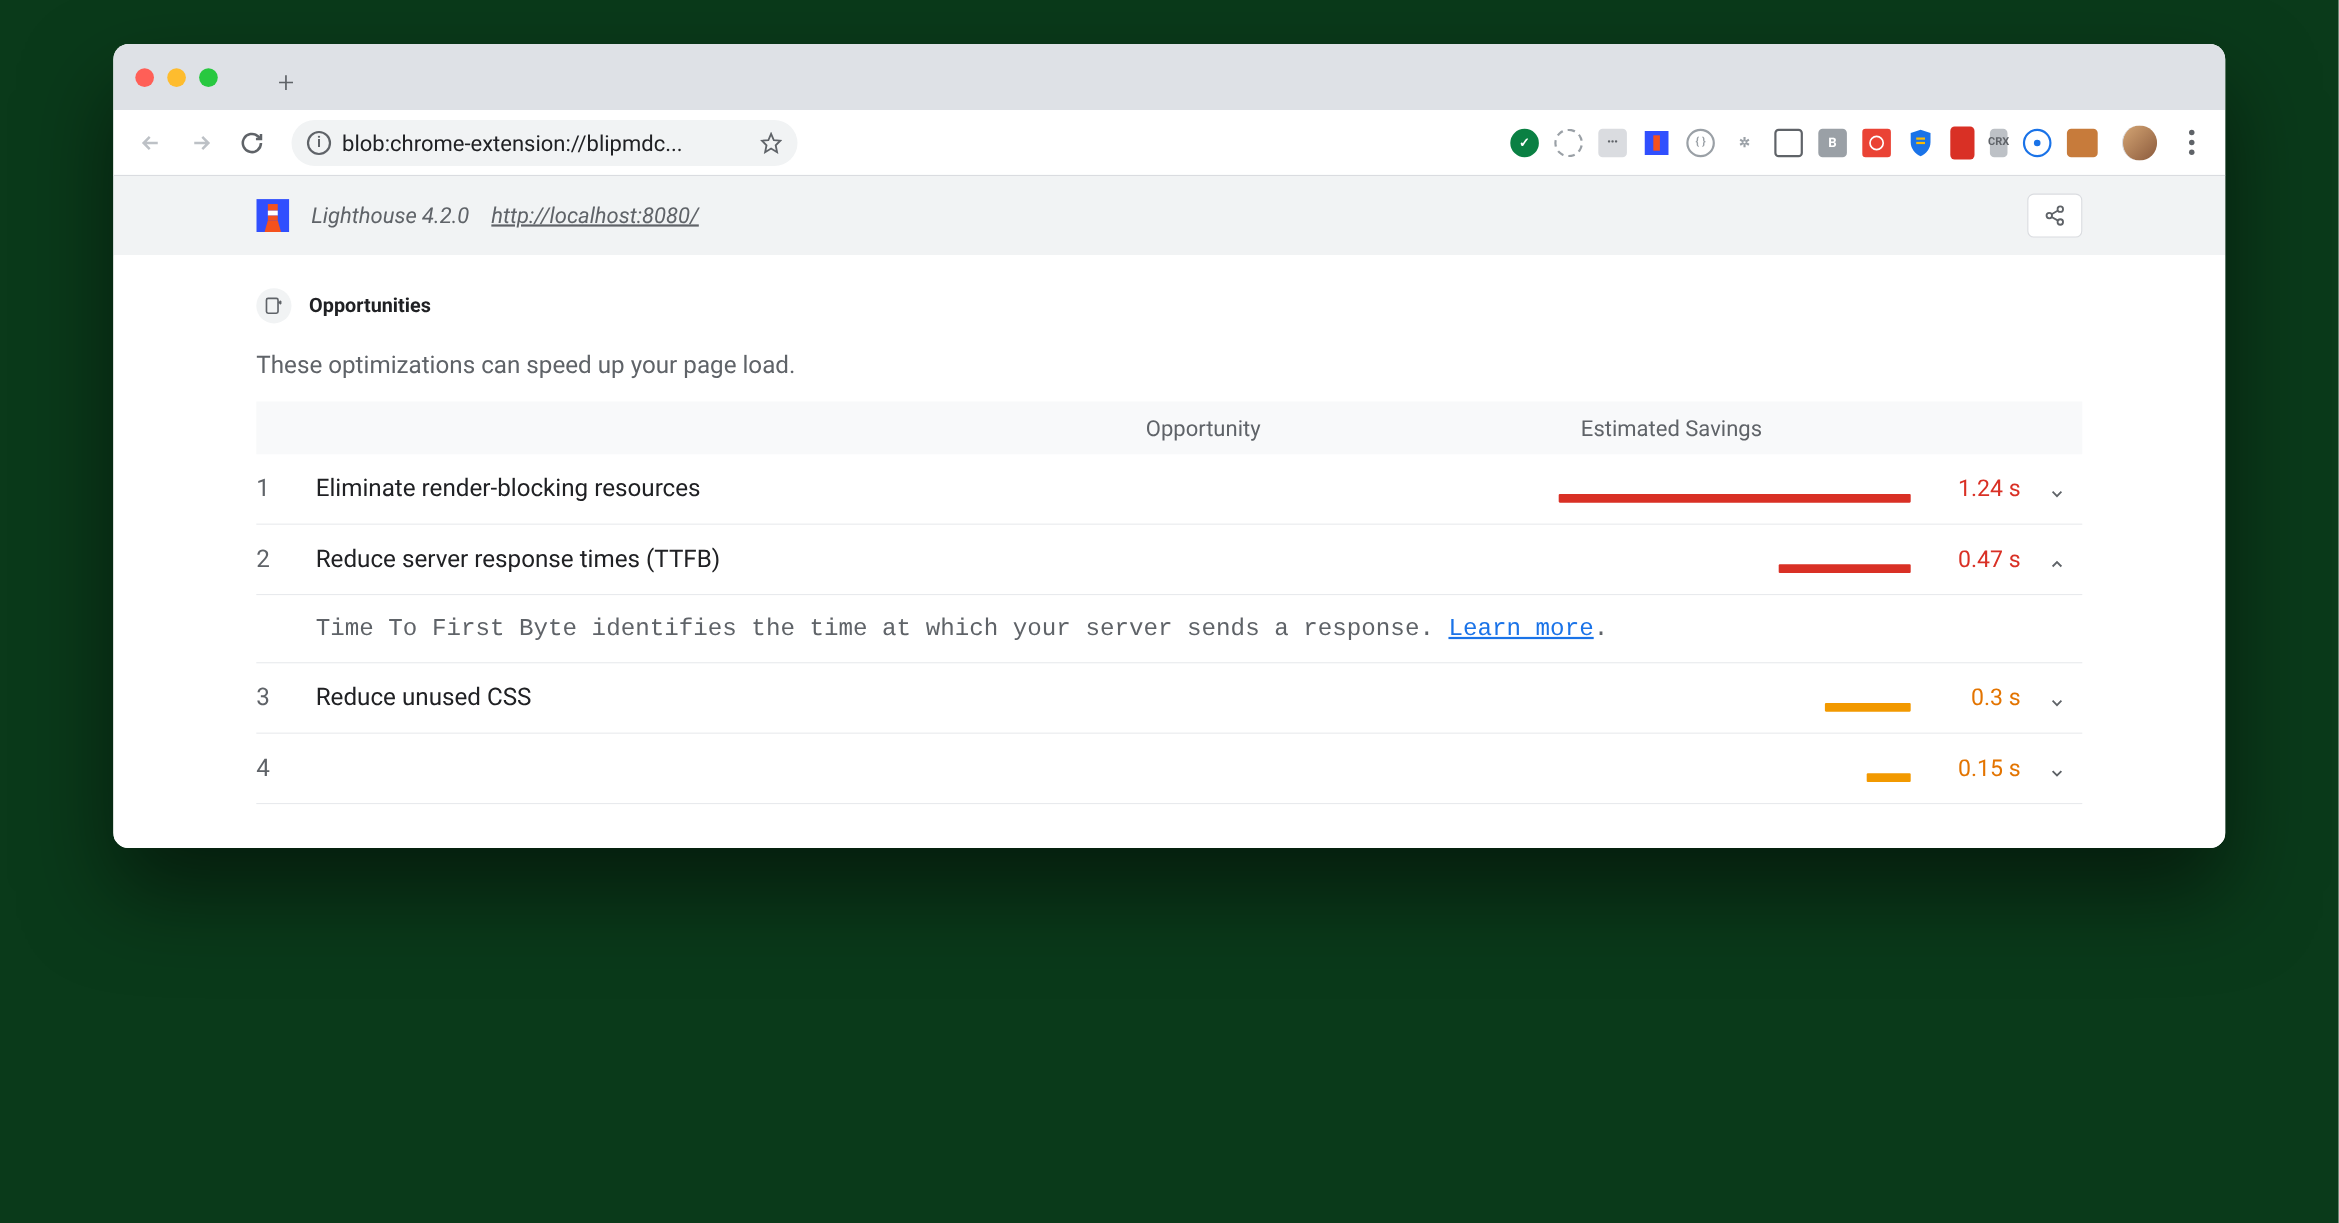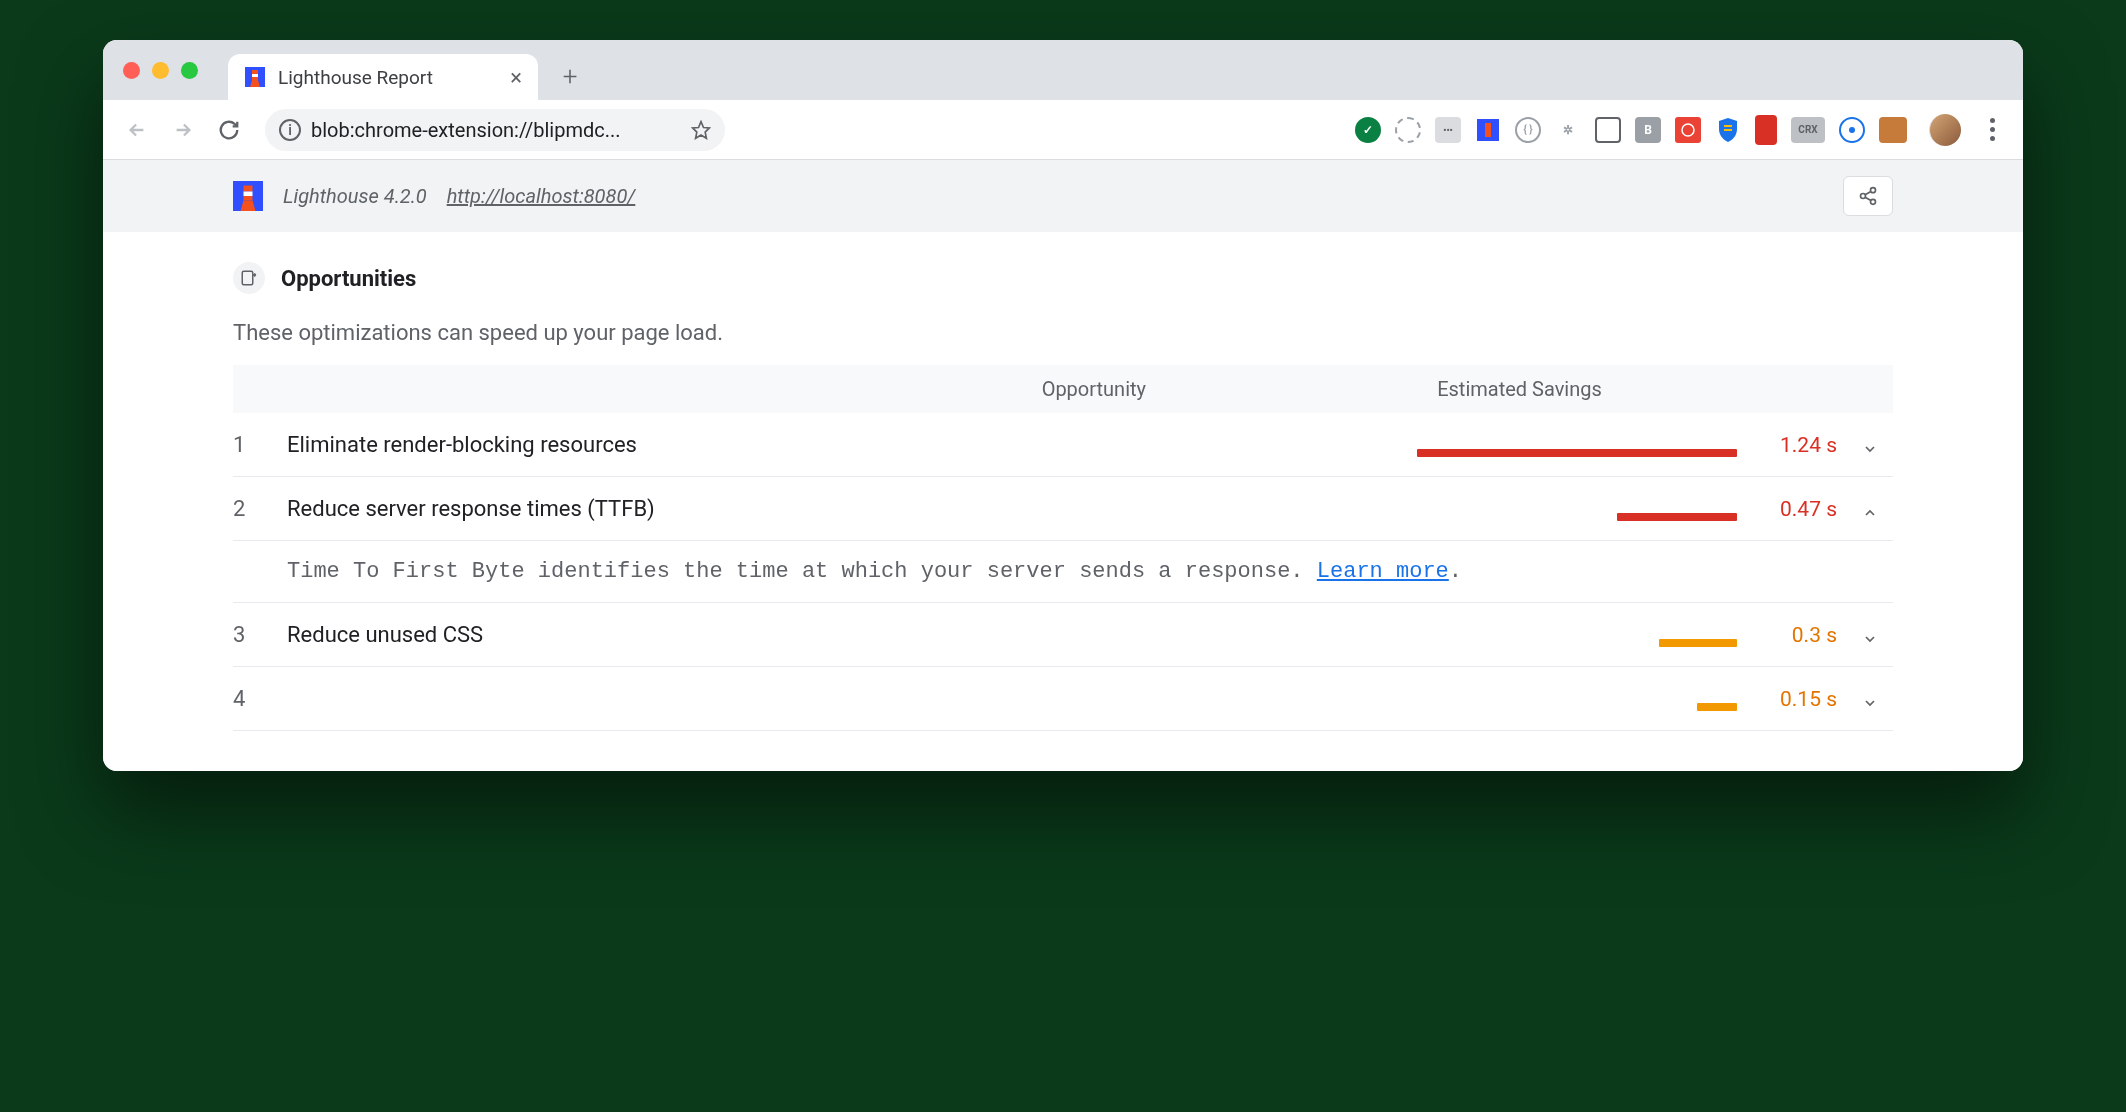--- a/index.html
+++ b/index.html
@@ -156,21 +156,21 @@
 
   
   .content {
     padding: 30px 130px 40px;
     background: #fff;
   }
   .section-title {
     display: flex;
     align-items: center;
     gap: 16px;
-    font-size: 22px;
+    font-size: 18px;
     font-weight: 700;
     color: #202124;
     margin-bottom: 26px;
   }
   .section-icon {
     width: 32px; height: 32px;
     background: #f1f3f4;
     border-radius: 50%;
     display: flex; align-items: center; justify-content: center;
   }
@@ -239,33 +239,20 @@
 </head>
 <body>
 
 <div class="window">
 
   <div class="tabbar">
     <div class="traffic-lights">
       <div class="tl red"></div>
       <div class="tl yellow"></div>
       <div class="tl green"></div>
-    </div>
-    <div class="tab">
-      <span class="favicon">
-        <svg width="20" height="20" viewBox="0 0 20 20">
-            <rect width="20" height="20" fill="#304ffe"></rect>
-            <rect x="7" y="3" width="6" height="4" fill="#f4511e"></rect>
-            <rect x="7" y="7" width="6" height="3" fill="#fff"></rect>
-            <rect x="7" y="10" width="6" height="3" fill="#f4511e"></rect>
-            <polygon points="5,20 15,20 13,13 7,13" fill="#f4511e"></polygon>
-          </svg>
-      </span>
-      <span>Lighthouse Report</span>
-      <span class="close">×</span>
     </div>
     <div class="newtab">+</div>
   </div>
 
   <div class="toolbar">
     <div class="nav-icon disabled">
       <svg width="22" height="22" viewBox="0 0 24 24" fill="none" stroke="currentColor" stroke-width="2.5">
           <path d="M19 12H5M11 18l-6-6 6-6"></path>
         </svg>
     </div>
@@ -313,21 +300,21 @@
             <path d="M11 1 L20 4 V12 C20 18 16 23 11 25 C6 23 2 18 2 12 V4 Z" fill="#1a73e8"></path>
             <rect x="7" y="8" width="8" height="2" fill="#fbbc04"></rect>
             <rect x="7" y="12" width="8" height="2" fill="#fbbc04"></rect>
           </svg>
         </div>
       <div class="ext" style="background:#d93025;color:#fff;height:30px;width:22px;display:flex;flex-direction:column;justify-content:center;gap:2px">
           <span style="height:2px;background:#fbbc04;margin:0 4px"></span>
           <span style="height:2px;background:#fbbc04;margin:0 4px"></span>
           <span style="height:2px;background:#fbbc04;margin:0 4px"></span>
         </div>
-      <div class="ext" style="background:#bdc1c6;color:#5f6368;font-size:10px;width:34px">CRX</div>
+      <div class="ext" style="background:#bdc1c6;color:#5f6368;font-size:10px;width:16px">CRX</div>
       <div class="ext" style="border:2px solid #1a73e8;border-radius:50%">
           <svg width="14" height="14" viewBox="0 0 14 14">
             <circle cx="7" cy="7" r="3" fill="#1a73e8"></circle>
           </svg>
         </div>
       <div class="ext" style="background:#c77b3b;width:28px"></div>
       <div class="avatar"></div>
       <div class="menu-dots">
           <span></span>
           <span></span>

